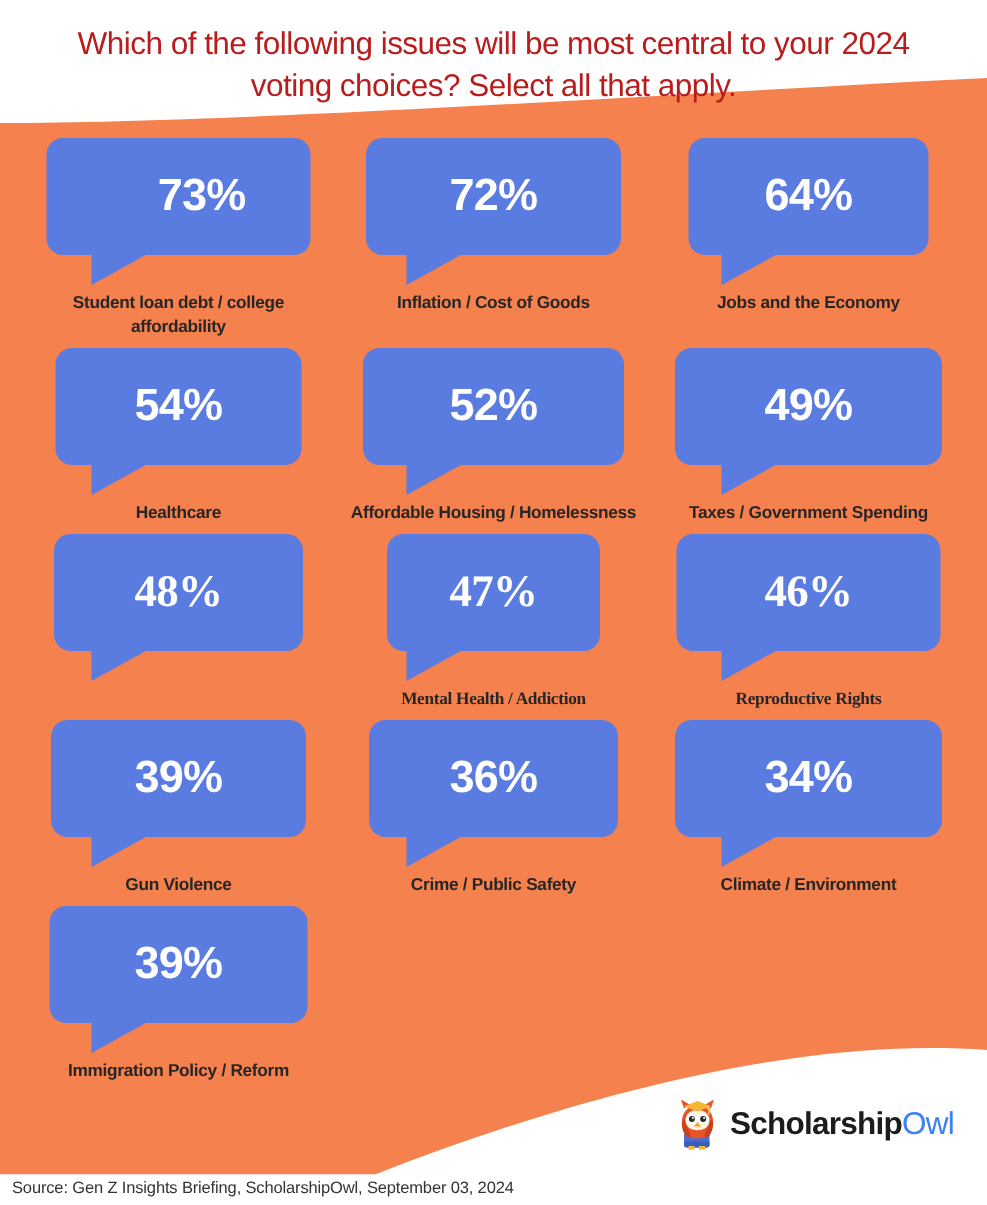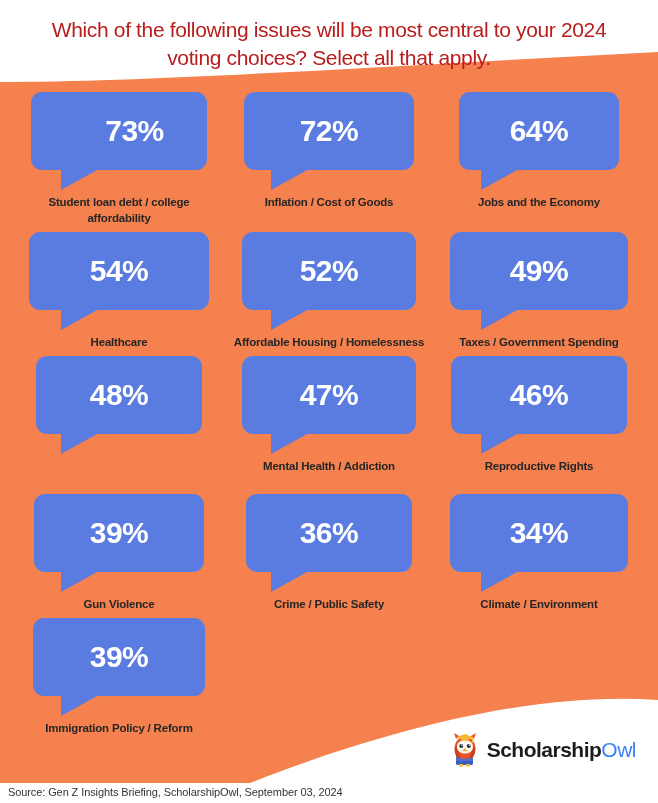--- a/index.html
+++ b/index.html
@@ -197,21 +197,21 @@
             <span class="tail"></span>
           </div>
           <div class="label">Jobs and the Economy</div>
         </div>
       </div>
     </div>
 
     <div class="row" style="margin-bottom:6px;">
       <div class="cell">
         <div class="bubble-block">
-          <div class="bubble" style="width:180px;">
+          <div class="bubble" style="width:164px;">
             <span class="pct">54%</span>
             <span class="tail"></span>
           </div>
           <div class="label">Healthcare</div>
         </div>
       </div>
       <div class="cell">
         <div class="bubble-block">
           <div class="bubble" style="width:174px;">
             <span class="pct">52%</span>
@@ -224,32 +224,32 @@
         <div class="bubble-block">
           <div class="bubble" style="width:178px;">
             <span class="pct">49%</span>
             <span class="tail"></span>
           </div>
           <div class="label">Taxes / Government Spending</div>
         </div>
       </div>
     </div>
 
-    <div class="row" style="margin-bottom:20px;">
+    <div class="row" style="margin-bottom:6px;font-family:Liberation Serif, serif;">
       <div class="cell">
         <div class="bubble-block">
           <div class="bubble" style="width:166px;">
             <span class="pct">48%</span>
             <span class="tail"></span>
           </div>
         </div>
       </div>
       <div class="cell">
         <div class="bubble-block">
-          <div class="bubble" style="width:174px;">
+          <div class="bubble" style="width:142px;">
             <span class="pct">47%</span>
             <span class="tail"></span>
           </div>
           <div class="label">Mental Health / Addiction</div>
         </div>
       </div>
       <div class="cell">
         <div class="bubble-block">
           <div class="bubble" style="width:176px;">
             <span class="pct">46%</span>

